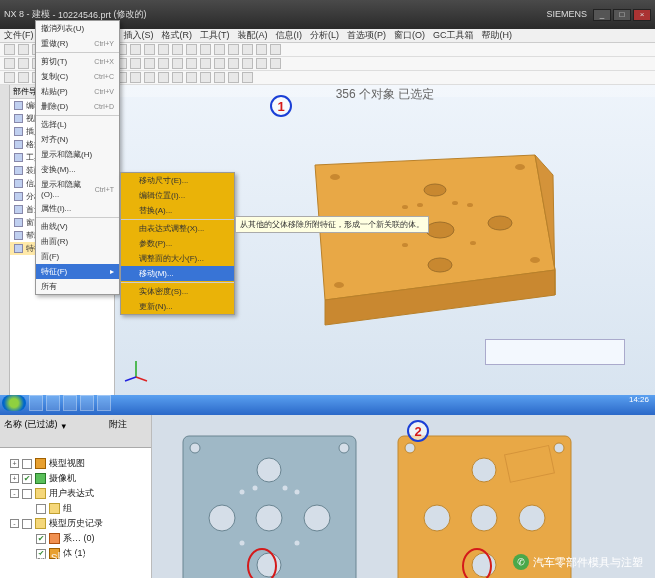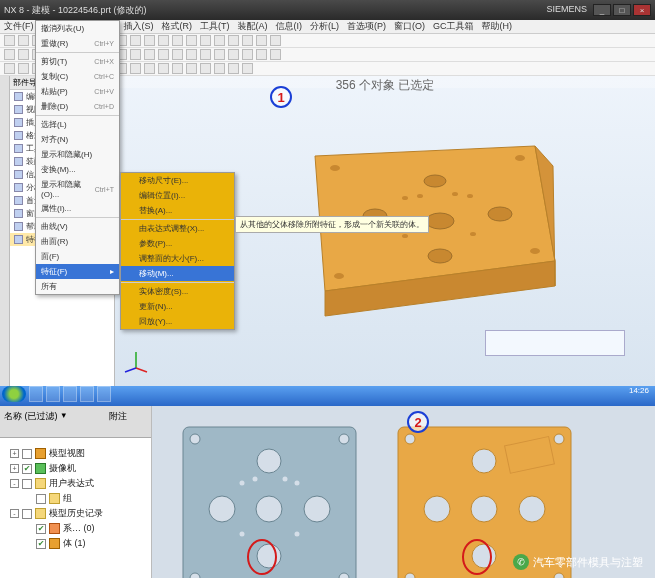--- a/index.html
+++ b/index.html
@@ -1,18 +1,18 @@
 <!DOCTYPE html>
 <html><head>
 <meta charset="utf-8">
 <style>
 * { margin: 0; padding: 0; box-sizing: border-box; font-family: "Microsoft YaHei", sans-serif; }
 body { width: 655px; height: 578px; background: #fff; position: relative; overflow: hidden; font-size: 9px; }
 
-.titlebar { height: 20px; background: linear-gradient(#4a4a4a,#2a2a2a); color: #ddd; display: flex; align-items: center; padding: 0 4px; font-size: 9px; }
+.titlebar { height: 29px; background: linear-gradient(#4a4a4a,#2a2a2a); color: #ddd; display: flex; align-items: center; padding: 0 4px; font-size: 9px; }
 .titlebar .tright { margin-left: auto; display: flex; gap: 2px; }
 .titlebar .tbtn { width: 18px; height: 12px; background: #555; border: 1px solid #222; display: flex; align-items: center; justify-content: center; font-size: 8px; }
 .titlebar .tbtn.close { background: #aa3333; }
 
 .menubar { height: 14px; background: #f0f0f0; border-bottom: 1px solid #ccc; display: flex; align-items: center; padding: 0 4px; gap: 8px; font-size: 9px; color: #333; }
 .menubar .mitem { cursor: default; }
 .menubar .mitem.active { background: #3874d6; color: #fff; padding: 0 3px; }
 
 .toolbar { height: 14px; background: #f7f7f7; border-bottom: 1px solid #ddd; display: flex; align-items: center; padding: 0 4px; gap: 3px; }
 .toolbar .tb { width: 11px; height: 11px; background: #e8e8e8; border: 1px solid #bbb; }
@@ -51,21 +51,21 @@
 
 .triad { position: absolute; left: 8px; bottom: 12px; width: 26px; height: 26px; }
 
 .taskbar { height: 20px; background: linear-gradient(#5aa0f0,#2a68c8); display: flex; padding: 0 2px; gap: 3px; }
 .taskbar .start { width: 24px; height: 16px; background: radial-gradient(circle,#8fd13f 30%,#06c 70%); border-radius: 8px; }
 .taskbar .task { height: 16px; padding: 0 6px; background: rgba(255,255,255,.15); border: 1px solid rgba(255,255,255,.3); color: #fff; font-size: 8px; display: flex; align-items: center; }
 .taskbar .tray { margin-left: auto; color: #fff; font-size: 8px; padding-right: 4px; }
 
 .lower { display: flex; height: 202px; }
 .treewrap { width: 152px; background: #fff; border-right: 1px solid #bbb; }
-.treehead { height: 32px; background: #ddd; border-bottom: 1px solid #aaa; display: flex; align-items: flex-start; font-size: 9px; padding: 4px 4px; }
+.treehead { height: 16px; background: #ddd; border-bottom: 1px solid #aaa; display: flex; align-items: flex-end; font-size: 9px; padding: 16px 4px; }
 .treehead .th2 { margin-left: auto; padding-right: 20px; }
 .tree { padding: 8px; font-size: 9px; color: #222; }
 .tree .trow { display: flex; align-items: center; padding: 1px 2px; gap: 3px; }
 .tree .exp { width: 9px; height: 9px; border: 1px solid #888; display: flex; align-items: center; justify-content: center; font-size: 7px; line-height: 1; color: #555; }
 .tree .chk { width: 10px; height: 10px; border: 1px solid #888; display: flex; align-items: center; justify-content: center; font-size: 8px; color: #3a8e3a; }
 .tree .ticon { width: 11px; height: 11px; }
 .tree .ticon.cube { background: #e8a030; border: 1px solid #a06000; }
 .tree .ticon.cam { background: #5abf5a; border: 1px solid #2a7a2a; }
 .tree .ticon.fold { background: #f5d77a; border: 1px solid #c0a030; }
 .tree .ticon.sys { background: #f09050; border: 1px solid #b05010; }
@@ -336,21 +336,20 @@
       <div class="smitem">编辑位置(I)...</div>
       <div class="smitem">替换(A)...</div>
       <div class="sep"></div>
       <div class="smitem">由表达式调整(X)...</div>
       <div class="smitem">参数(P)...</div>
       <div class="smitem">调整面的大小(F)...</div>
       <div class="smitem hl">移动(M)...</div>
       <div class="sep"></div>
       <div class="smitem">实体密度(S)...</div>
       <div class="smitem">更新(N)...</div>
-      <div class="smitem">回放(Y)...</div>
     </div>
   <div class="tooltip">从其他的父体移除所附特征，形成一个新关联的体。</div>
 </div>
 
 <div class="taskbar">
   <div class="start"></div>
   <div class="task"></div>
   <div class="task"></div>
   <div class="task"></div>
   <div class="task"></div>

